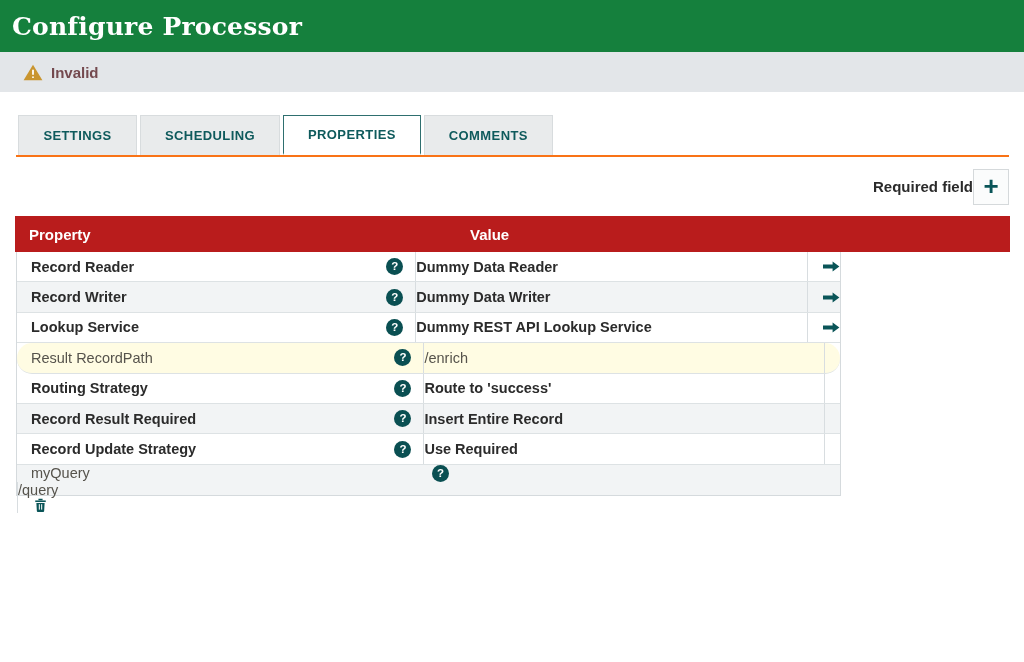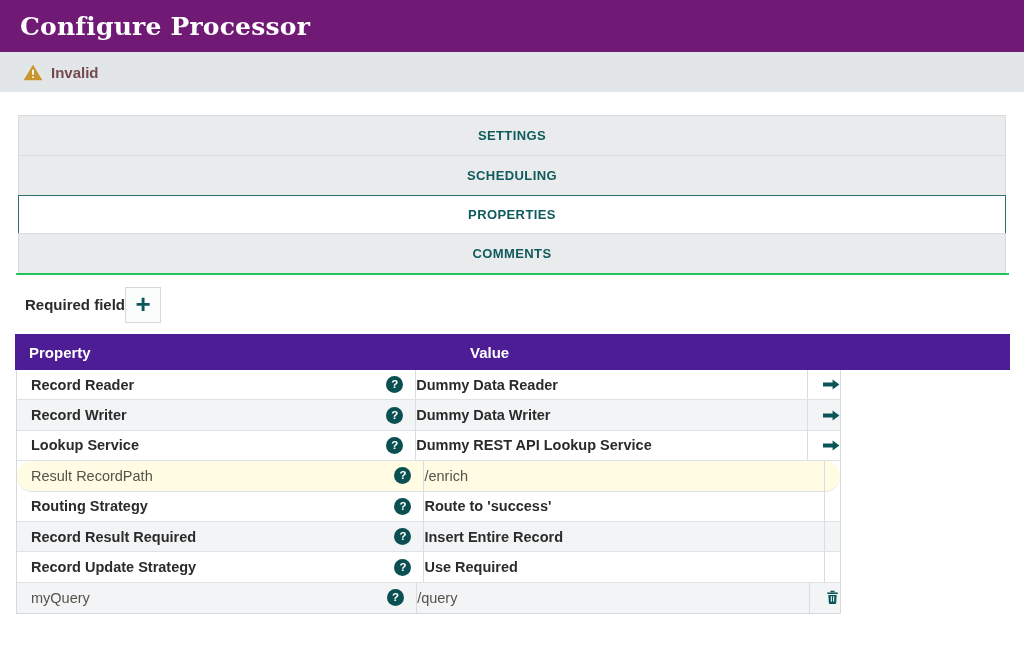--- a/index.html
+++ b/index.html
@@ -1,57 +1,57 @@
 <!DOCTYPE html>
 <html><head>
 <meta charset="utf-8">
 <style>
   * { margin:0; padding:0; box-sizing:border-box; }
   html,body { width:1024px; height:662px; background:#ffffff; overflow:hidden;
               font-family:"Liberation Sans", sans-serif; }
 
   
-  .dlg-header { height:52px; background:#701a75; display:flex; align-items:center; padding-left:20px; }
+  .dlg-header { height:52px; background:#15803d; display:flex; align-items:center; padding-left:12px; }
   .dlg-title { color:#ffffff; font-family:"DejaVu Serif","Liberation Serif",serif;
                font-weight:bold; font-size:25px; letter-spacing:.2px; }
 
   
   .status-bar { height:40px; background:#E3E6E9; display:flex; align-items:center; padding-left:23px; }
   .status-bar .warn-icon { display:inline-flex; margin-right:8px; }
   .status-text { color:#744A4F; font-weight:bold; font-size:15px; }
 
   
-  .tabbar { margin:23px 15px 0 16px; border-bottom:2px solid #22c55e; display:flex; padding-left:2px;flex-direction:column; }
+  .tabbar { margin:23px 15px 0 16px; border-bottom:2px solid #f97316; display:flex; padding-left:2px; }
   .tab { height:40px; min-width:119px; padding:0 24px; margin-right:3px; display:flex;
          align-items:center; justify-content:center; background:#E9EBEC;
          border:1px solid #D8DCDE; border-bottom:none; cursor:pointer;
          color:#0E5A5C; font-size:13px; font-weight:bold; letter-spacing:.4px; }
   .tab.active { background:#ffffff; border:1px solid #2E6F6F; border-bottom:2px solid #ffffff;
                 margin-bottom:-2px; }
   .tab-settings{ min-width:119px; } .tab-scheduling{ min-width:140px; }
   .tab-properties{ min-width:129px; } .tab-comments{ min-width:128px; }
 
   
   .content { margin:0 15px 0 16px; }
-  .toolbar { height:59px; display:flex; align-items:center; justify-content:flex-start;
+  .toolbar { height:59px; display:flex; align-items:center; justify-content:flex-end;
              padding-left:9px; }
   .required-label { font-size:15px; font-weight:bold; color:#2B2B2B; }
   .add-btn { width:36px; height:36px; background:#FBFCFC; border:1px solid #D5D9DB;
              color:#0A5558; font-size:26px; font-weight:bold; line-height:32px;
              text-align:center; cursor:pointer; user-select:none; }
 
   
   .ptable { width:825px; border:1px solid #D5DADD; border-top:none; }
-  .thead { height:36px; background:#4c1d95; display:flex; align-items:center;
+  .thead { height:36px; background:#b91c1c; display:flex; align-items:center;
            margin:0 -1px; }
   .th { color:#ffffff; font-size:15px; font-weight:bold; }
   .th-property { width:445px; padding-left:14px; }
   .th-value { width:440px; padding-left:10px; }
   .row { height:30.4px; display:flex; border-bottom:1px solid #DDE2E4; background:#ffffff; }
-  .row:last-child { border-bottom:none; }
+  .row:last-child { border-bottom:none;flex-direction:column; }
   .row.stripe { background:#F2F4F5; }
   .row.modified { background:#FFFCE3;border-radius:15px; }
   .cell { display:flex; align-items:center; font-size:14.5px; color:#2B2B2B; }
   .cell-property { width:444px; padding-left:14px; padding-right:12px; justify-content:space-between; }
   .cell-value { width:440px; border-left:1px solid #D8DDE0; cursor:pointer; }
   .cell-action { flex:1; border-left:1px solid #D8DDE0; padding-left:15px; }
   .row.emph .prop-name, .row.emph .cell-value { font-weight:bold; }
   .row.dynamic .prop-name, .row.dynamic .cell-value { color:#56534C; font-weight:normal; }
   .help-icon { width:17px; height:17px; border-radius:50%; background:#0A4F52; color:#ffffff;
                font-size:11.5px; font-weight:bold; line-height:17px; text-align:center;

